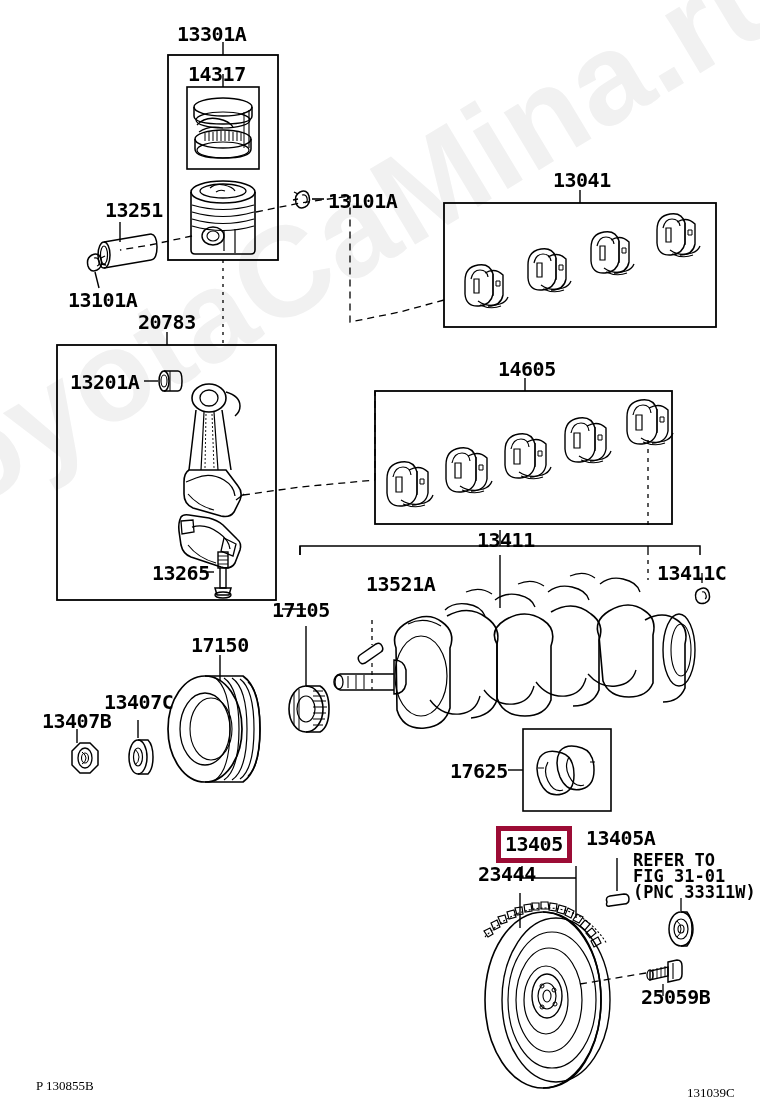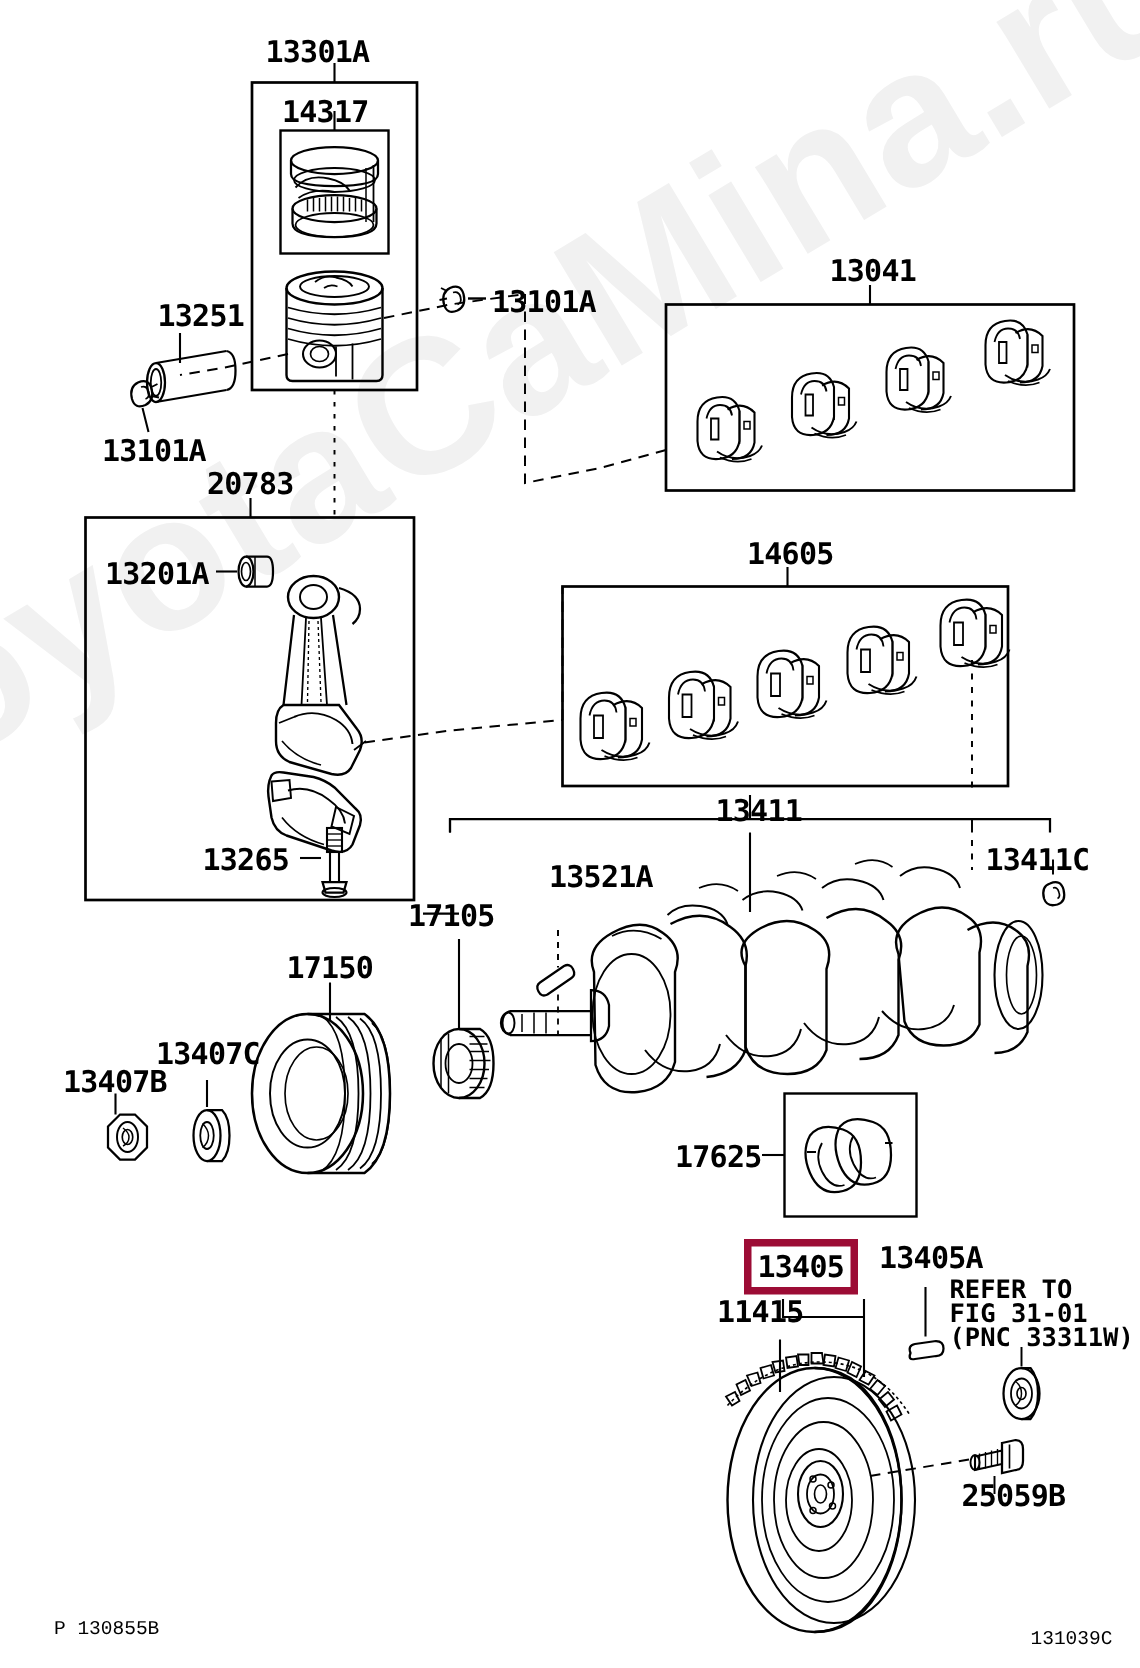--- a/index.html
+++ b/index.html
@@ -7,21 +7,21 @@
   #page{position:relative;width:760px;height:1112px;background:#fff;overflow:hidden;}
   #artboard{position:absolute;left:0;top:0;width:760px;height:1112px;}
   .wm{position:absolute;left:-40px;top:250px;width:900px;
       font-family:"Liberation Sans",sans-serif;font-size:128px;font-weight:700;
       color:#f1f1f1;transform:rotate(-31deg);transform-origin:300px 300px;
       white-space:nowrap;letter-spacing:1px;user-select:none;}
   .lbl{position:absolute;font-family:"DejaVu Sans Mono","Liberation Mono",monospace;
        font-size:20px;font-weight:700;color:#000;white-space:nowrap;letter-spacing:-0.5px;}
   .lbl.sm{font-size:17px;font-weight:700;letter-spacing:0px;}
   .lbl.tiny{font-size:13px;font-weight:400;letter-spacing:0px;
-       font-family:Liberation Mono, monospace;}
+       font-family:Liberation Serif, serif;}
   .hl{position:absolute;border:5px solid #9c0c35;background:#fff;
       box-sizing:border-box;text-align:center;}
   .hl .lbl{position:static;display:block;line-height:1;padding:3px 4px 4px 4px;}
   svg{position:absolute;left:0;top:0;}
   .ln{stroke:#000;fill:none;}
 </style>
 </head>
 <body>
 
 <div id="page">
@@ -367,32 +367,32 @@
     <line class="ln" x1="663" y1="984" x2="663" y2="996" stroke-width="1.3"></line>
   </svg>
 
   <div class="lbl" style="left:177px;top:22px">13301A</div>
   <div class="lbl" style="left:188px;top:62px">14317</div>
   <div class="lbl" style="left:328px;top:189px">13101A</div>
   <div class="lbl" style="left:105px;top:198px">13251</div>
   <div class="lbl" style="left:68px;top:288px">13101A</div>
   <div class="lbl" style="left:138px;top:310px">20783</div>
   <div class="lbl" style="left:70px;top:370px">13201A</div>
-  <div class="lbl" style="left:135px;top:561px">13265</div>
+  <div class="lbl" style="left:152px;top:561px">13265</div>
   <div class="lbl" style="left:553px;top:168px">13041</div>
   <div class="lbl" style="left:498px;top:357px">14605</div>
   <div class="lbl" style="left:477px;top:528px">13411</div>
   <div class="lbl" style="left:657px;top:561px">13411C</div>
   <div class="lbl" style="left:272px;top:598px">17105</div>
   <div class="lbl" style="left:366px;top:572px">13521A</div>
   <div class="lbl" style="left:191px;top:633px">17150</div>
   <div class="lbl" style="left:104px;top:690px">13407C</div>
   <div class="lbl" style="left:42px;top:709px">13407B</div>
   <div class="lbl" style="left:450px;top:759px">17625</div>
-  <div class="lbl" style="left:478px;top:862px">11415</div>
+  <div class="lbl" style="left:478px;top:862px">23444</div>
   <div class="lbl" style="left:586px;top:826px">13405A</div>
   <div class="lbl" style="left:641px;top:985px">25059B</div>
 
   <div class="lbl sm" style="left:633px;top:850px">REFER TO</div>
   <div class="lbl sm" style="left:633px;top:866px">FIG 31-01</div>
   <div class="lbl sm" style="left:633px;top:882px">(PNC 33311W)</div>
 
   <div class="hl" style="left:496px;top:826px">
     <span class="lbl">13405</span>
   </div>

